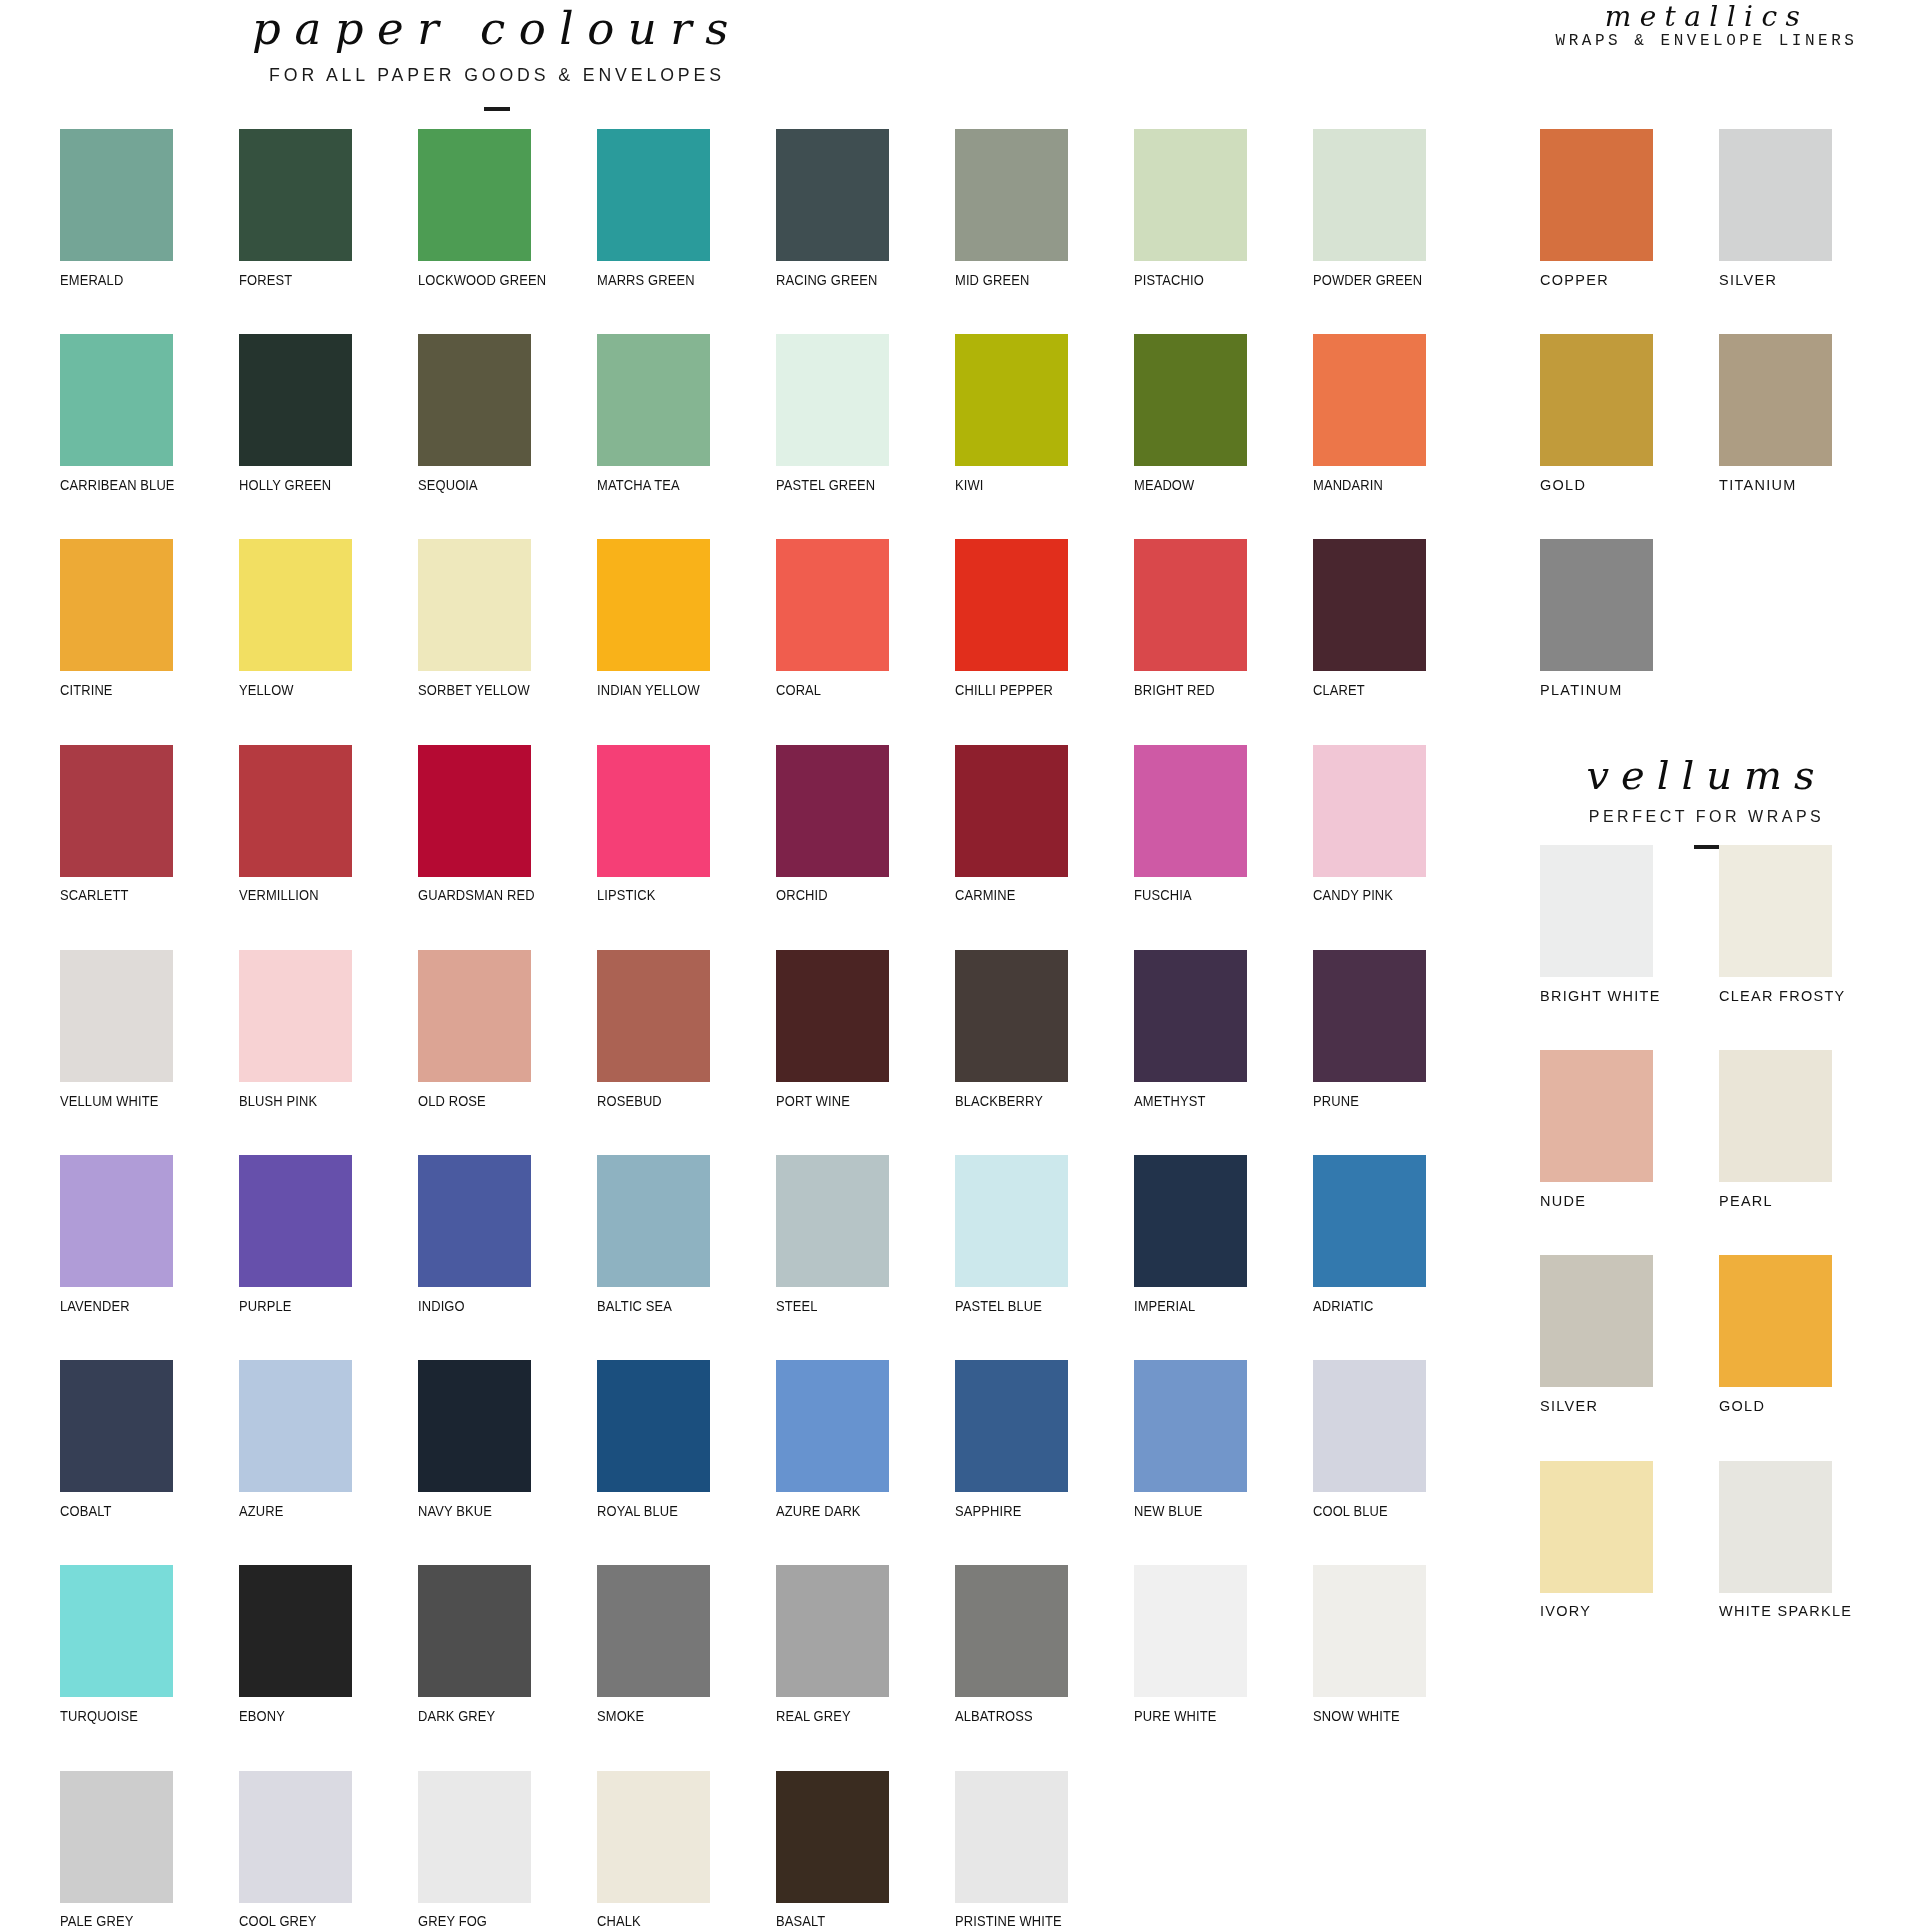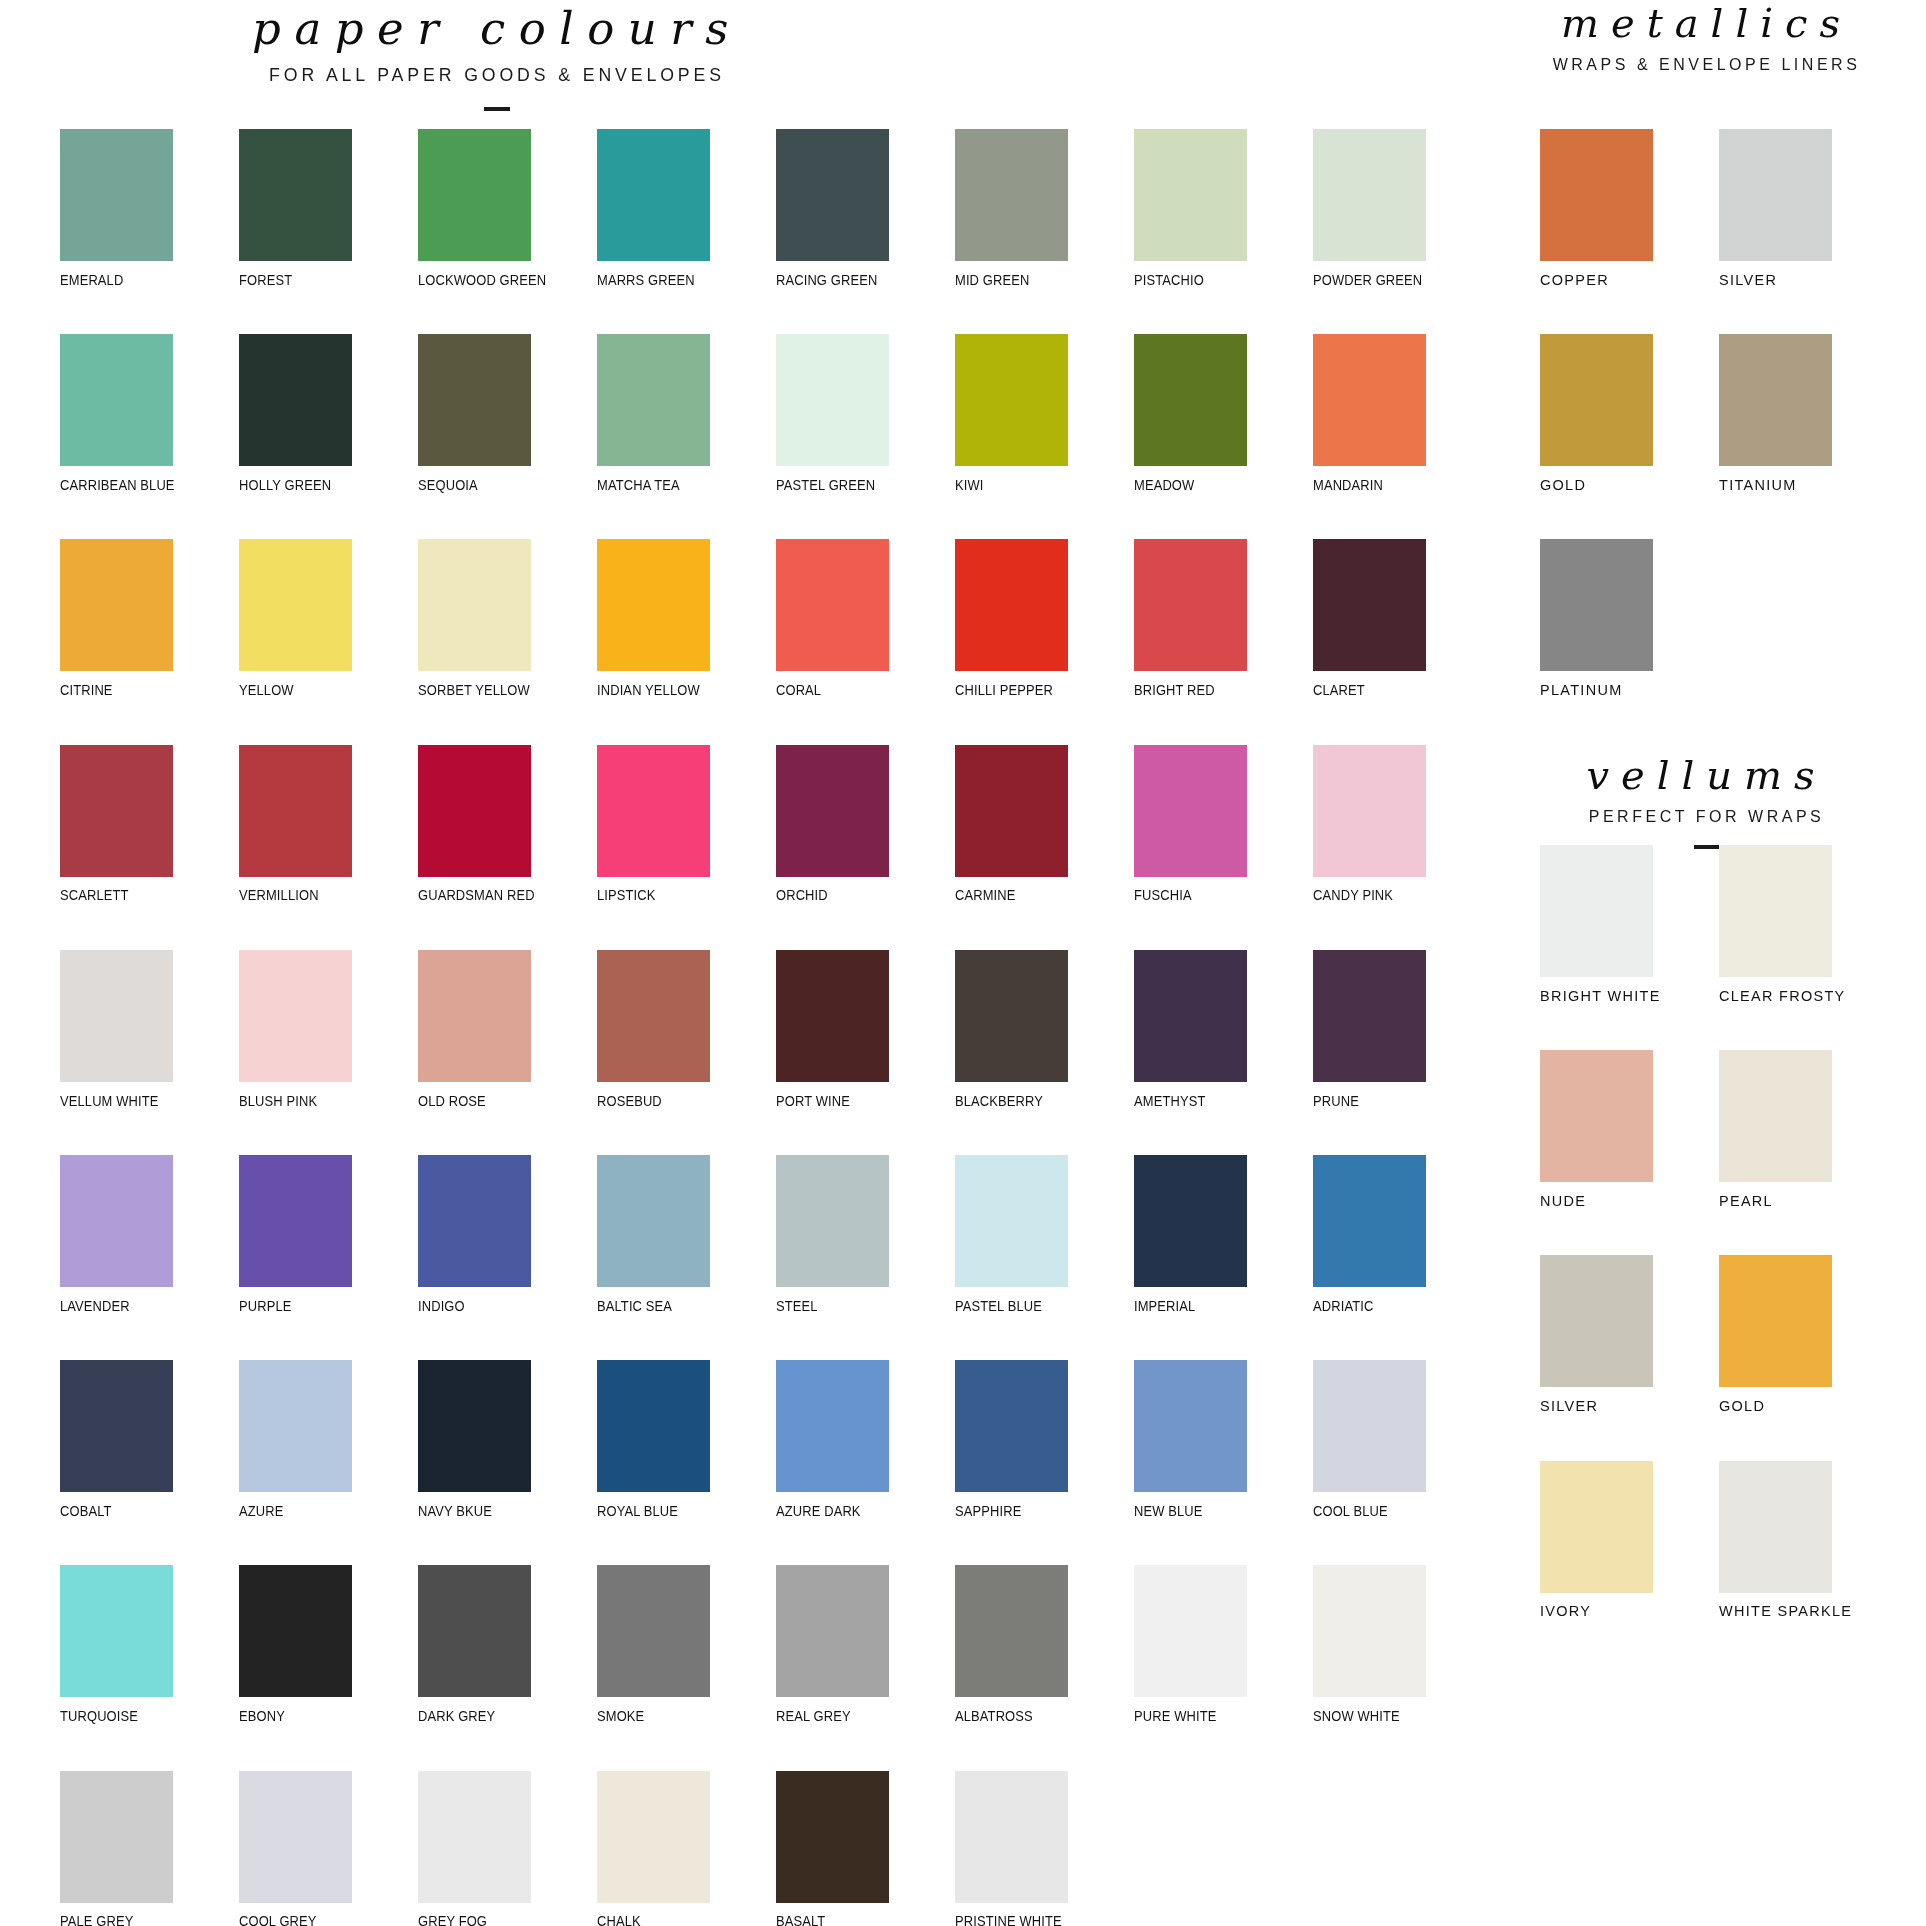--- a/index.html
+++ b/index.html
@@ -53,22 +53,22 @@
   #paper-header .heading-sub { font-size: 17.7px; margin-top: 15.4px; }
   #paper-header .heading-rule { margin-top: 23px; }
 
   #metallics-header {
     position: absolute;
     left: 1487px;
     top: 3.1px;
     width: 439px;
     text-align: center;
   }
-  #metallics-header .heading-script { font-size: 40px; }
-  #metallics-header .heading-sub { font-size: 16px; margin-top: 14px; }
+  #metallics-header .heading-script { font-size: 28px; }
+  #metallics-header .heading-sub { font-size: 16px; margin-top: 2px; font-family: Liberation Mono, monospace; }
 
   #vellums-header {
     position: absolute;
     left: 1487px;
     top: 755px;
     width: 439px;
     text-align: center;
   }
   #vellums-header .heading-script { font-size: 40px; }
   #vellums-header .heading-sub { font-size: 16px; margin-top: 14px; }

